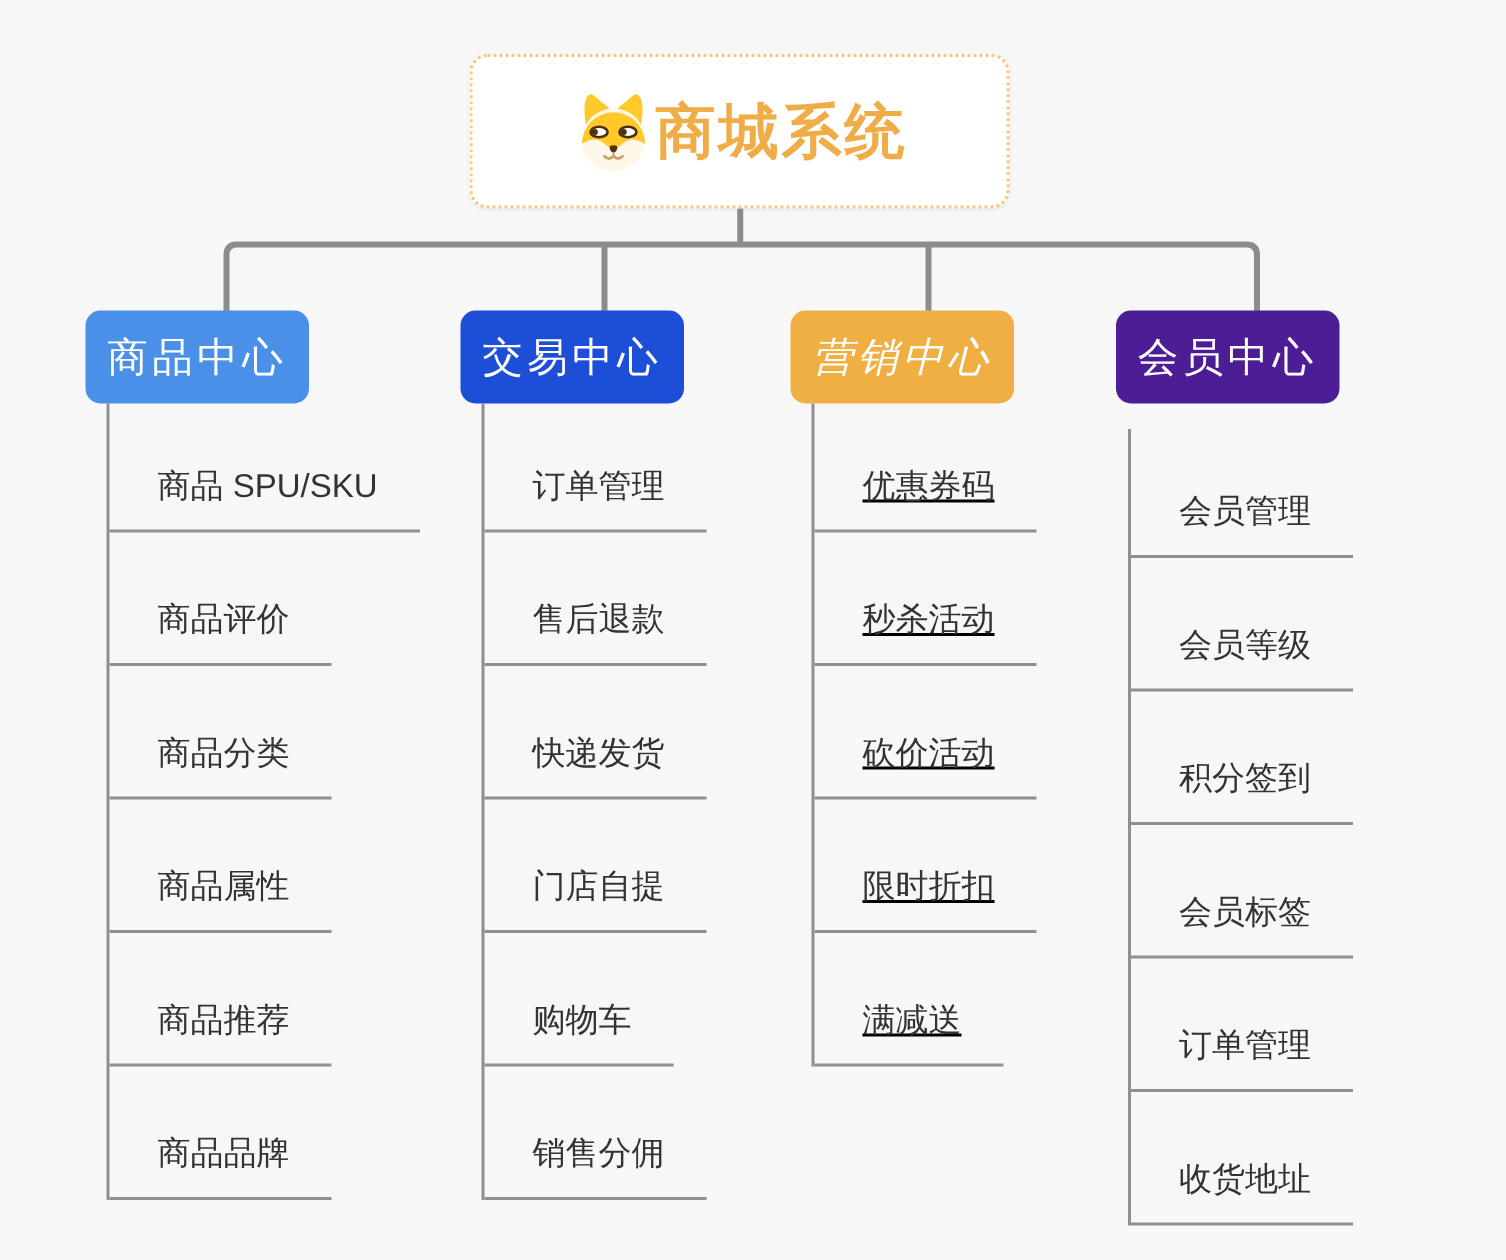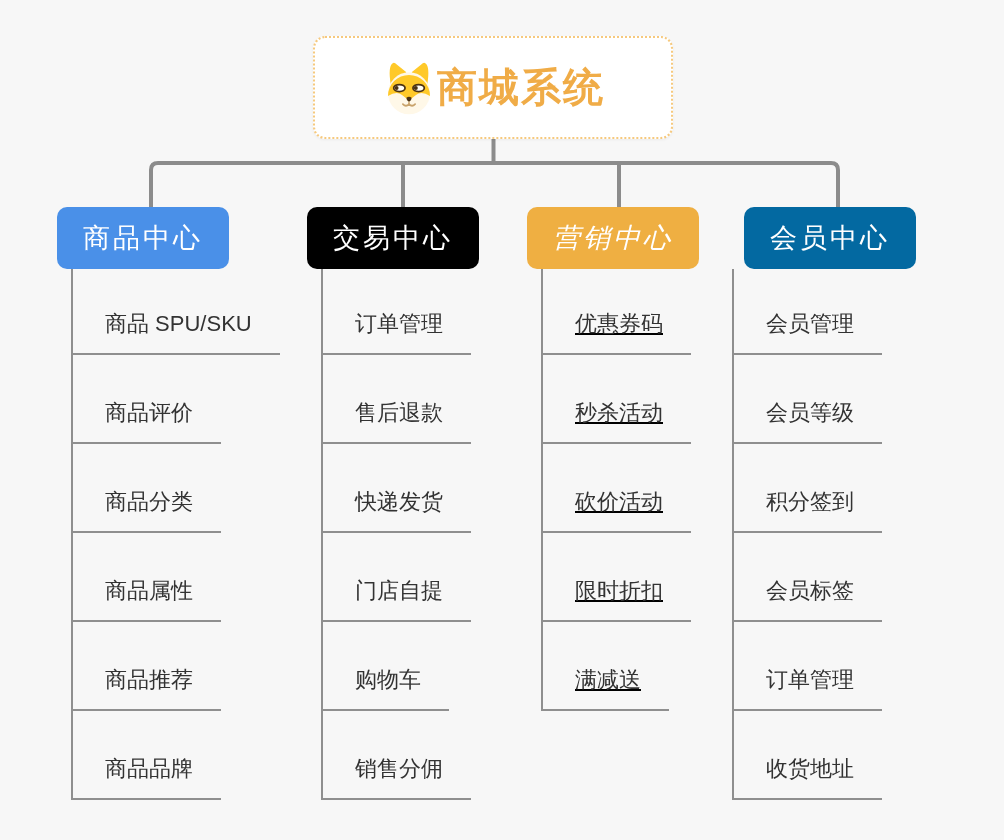--- a/index.html
+++ b/index.html
@@ -15,31 +15,31 @@
   .root-node {
     position:absolute; left:313px; top:36px; width:360px; height:103px;
     background:#FFFFFF; border:2px dotted #F6C97E; border-radius:12px;
     box-sizing:border-box; display:flex; align-items:center; justify-content:center;
     box-shadow:0 1px 3px rgba(0,0,0,0.05);
   }
   .root-title { font-size:40px; font-weight:bold; letter-spacing:2px; }
   .dog { width:56px; height:56px; display:block; }
 
   .branch {
-    position:absolute; top:207px; width:172px; height:62px; border-radius:10px;
+    position:absolute; top:207px; width:149px; height:62px; border-radius:10px;
     color:#FFFFFF; display:flex; align-items:center; justify-content:center;
     font-size:27px; letter-spacing:3px; box-sizing:border-box; cursor:default;
   }
   .b0 { left:57px; } .b1 { left:307px; } .b2 { left:527px;font-style:italic; } .b3 { left:744px; }
 
   .col {
     position:absolute; top:269px; list-style:none;
     border-left:2.5px solid var(--line);
   }
-  .c0 { left:71px; } .c1 { left:321px; } .c2 { left:541px;text-decoration:underline; } .c3 { left:732px; }
+  .c0 { left:71px; } .c1 { left:321px; } .c2 { left:541px;text-decoration:underline; } .c3 { left:752px;margin-top:17px; }
   .col li {
     height:89px; box-sizing:border-box; width:max-content;
     display:flex; align-items:flex-end;
     border-bottom:2px solid var(--line);
     padding:0 28px 14px 32px;
     font-size:22px; color:var(--text); white-space:nowrap;
   }
   .col li:first-child { height:86px; }
 </style>
 </head>
@@ -65,23 +65,23 @@
       <circle cx="17.8" cy="32" r="2.3" fill="#4A3112"></circle>
       <circle cx="39.8" cy="32" r="2.3" fill="#4A3112"></circle>
       <path d="M29,43 Q32,41 35,43 Q35,46.5 32,48 Q29,46.5 29,43 Z" fill="#4A3112"></path>
       <path d="M32,48 L32,50.5" stroke="#C9A36B" stroke-width="1.6" stroke-linecap="round"></path>
       <path d="M25,50.5 Q28.5,54 32,50.5 Q35.5,54 39,50.5" stroke="#C9A36B" stroke-width="2" fill="none" stroke-linecap="round"></path>
     </svg>
     <span class="root-title" style="color: rgb(240, 172, 71);">商城系统</span>
   </div>
 
   <div class="branch b0" style="background: rgb(74, 144, 232);">商品中心</div>
-  <div class="branch b1" style="background: #000000;">交易中心</div>
+  <div class="branch b1" style="background: #1d4ed8;">交易中心</div>
   <div class="branch b2" style="background: rgb(239, 175, 66);">营销中心</div>
-  <div class="branch b3" style="background: #0369a1;">会员中心</div>
+  <div class="branch b3" style="background: #4c1d95;">会员中心</div>
 
   <ul class="col c0">
     <li>商品 SPU/SKU</li>
     <li>商品评价</li>
     <li>商品分类</li>
     <li>商品属性</li>
     <li>商品推荐</li>
     <li>商品品牌</li>
   </ul>
 

